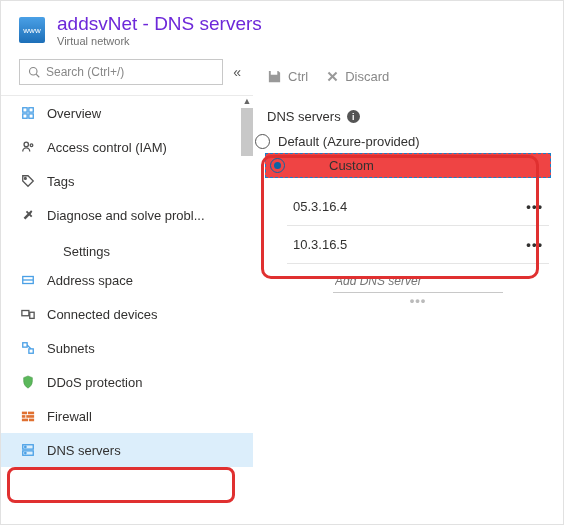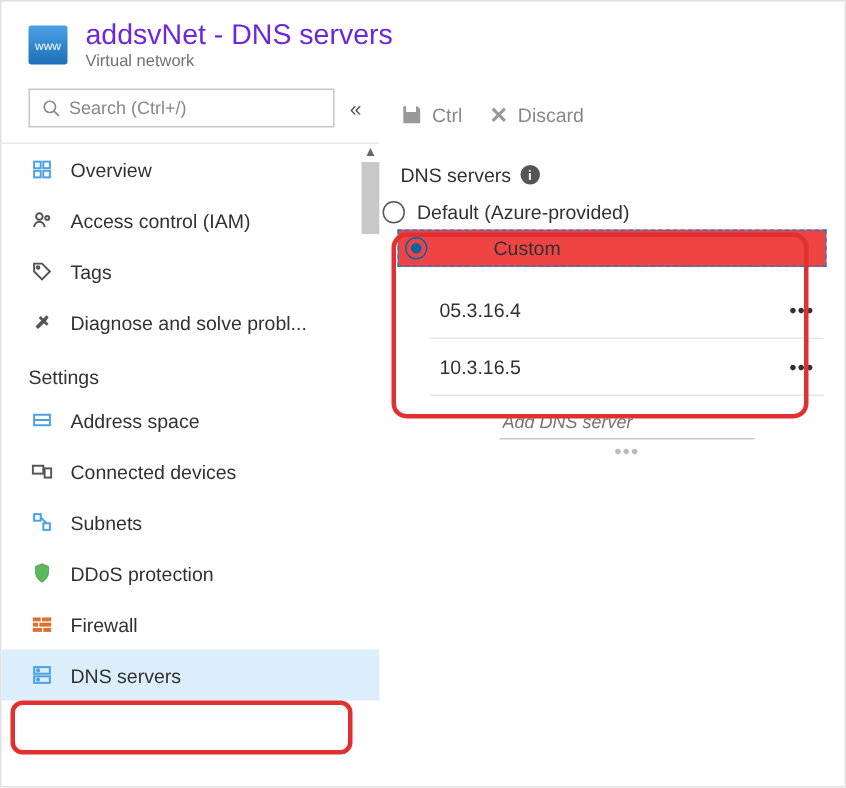--- a/index.html
+++ b/index.html
@@ -91,20 +91,21 @@
     margin-right: 10px;
     display: inline-flex;
     justify-content: center;
     color: #5b5b5b;
   }
   .nav-section {
     padding: 12px 18px 4px 18px;
     font-size: 13px;
     color: #323130;
     font-weight: 400;
+    margin-left: 44px;
   }
   .scroll-thumb {
     position: absolute;
     right: 0;
     top: 0;
     width: 12px;
     height: 48px;
     background: #c8c8c8;
   }
   .scroll-arrow {

